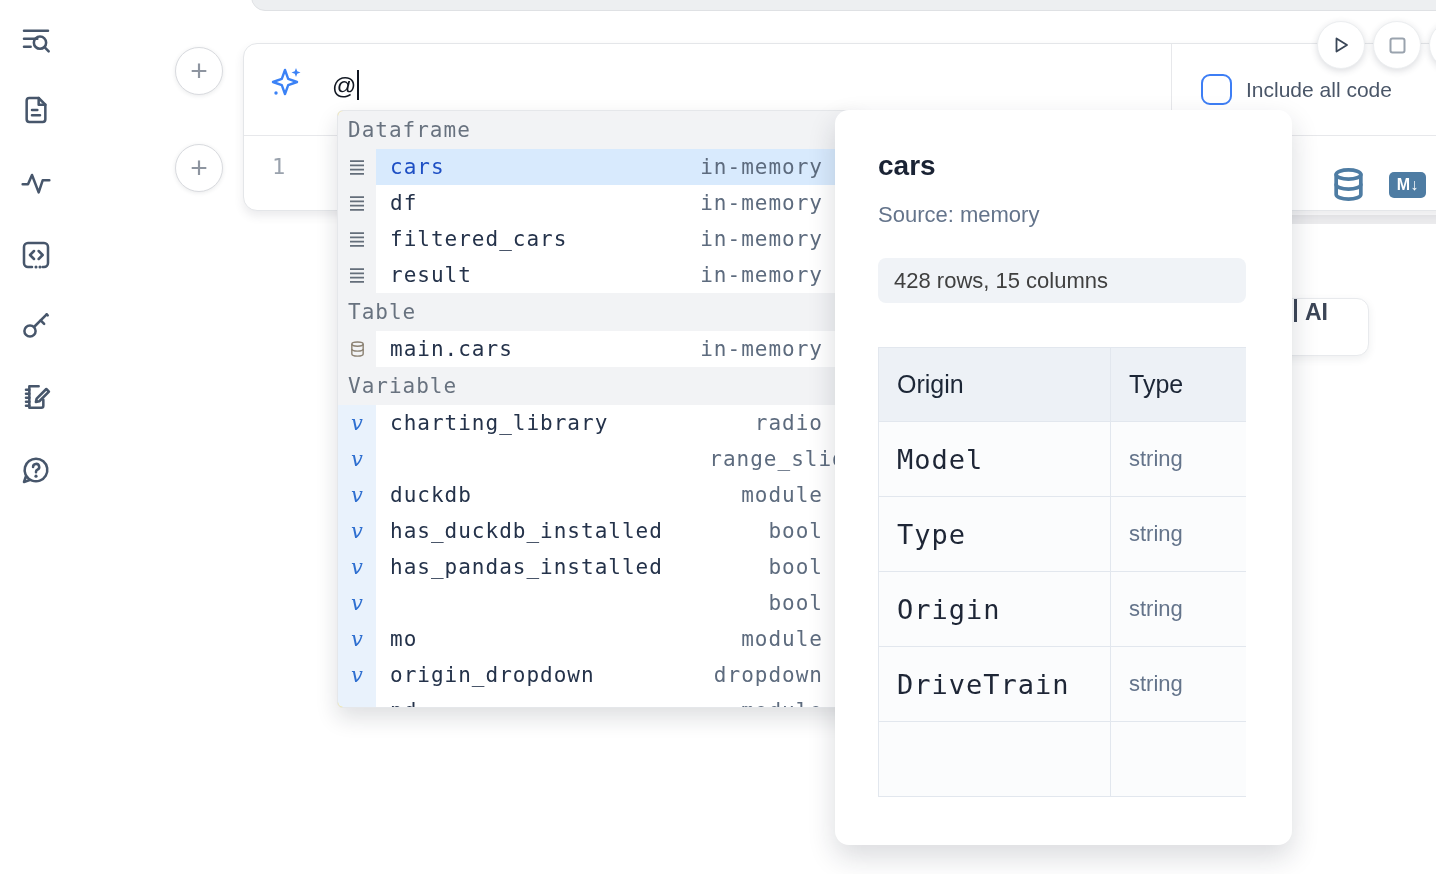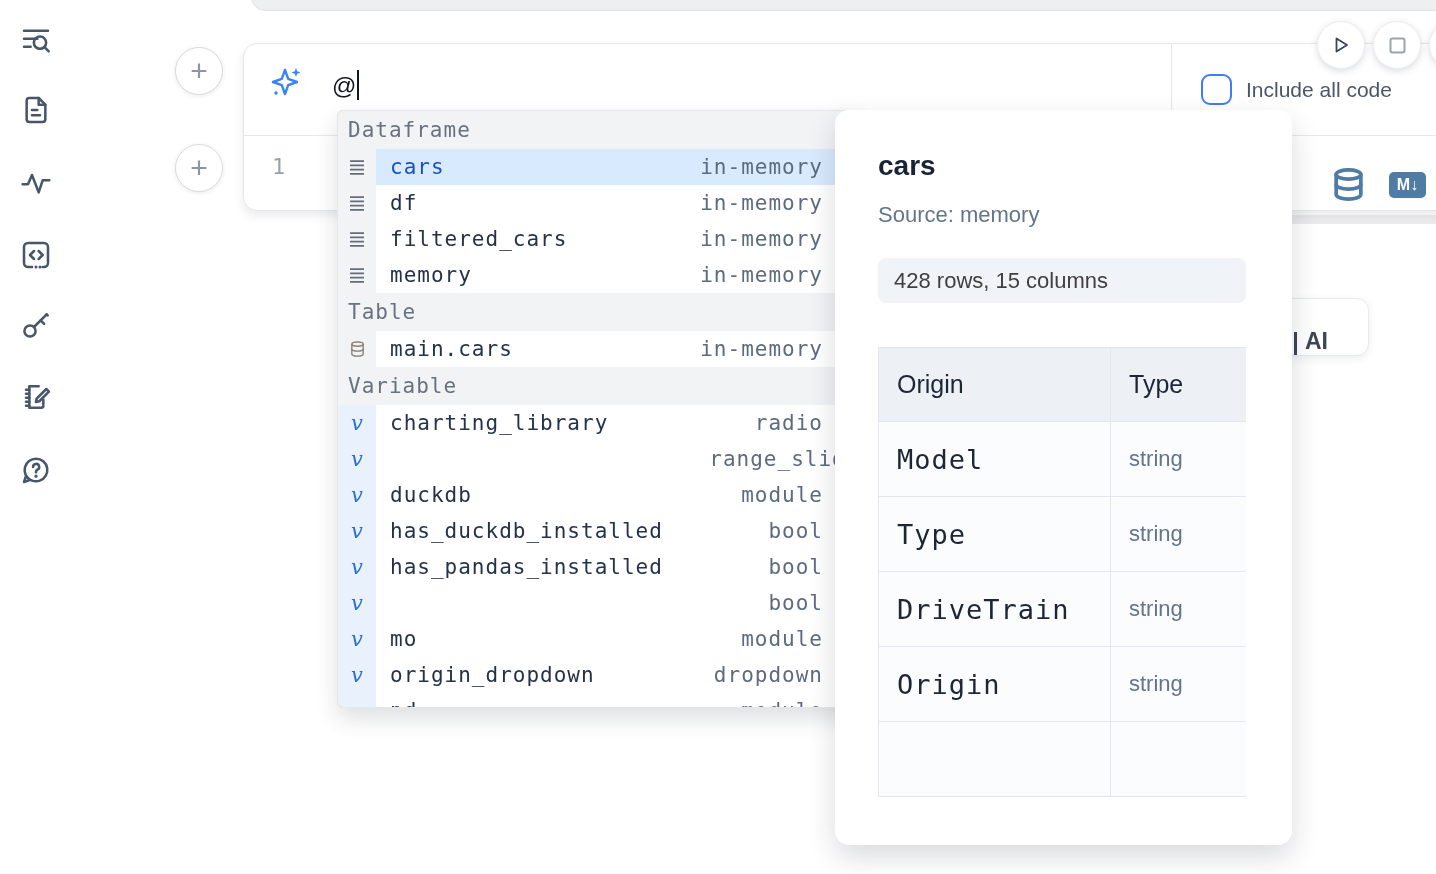--- a/index.html
+++ b/index.html
@@ -39,21 +39,21 @@
               display:flex;align-items:center;justify-content:center;cursor:pointer;}
   
   .plus-btn{position:absolute;left:175px;width:46px;height:46px;border-radius:50%;background:#fff;
             border:1.5px solid #d9dbdf;box-shadow:0 1px 4px rgba(40,45,60,.10);color:#8e95a0;
             font-size:30px;font-weight:300;display:flex;align-items:center;justify-content:center;
             line-height:1;cursor:pointer;z-index:5;}
 
   
   .ai-frag{position:absolute;left:1240px;top:298px;width:127px;height:56px;background:#fff;
            border:1px solid #e8eaed;border-radius:12px;box-shadow:0 3px 8px rgba(40,45,60,.08);
-           z-index:5;display:flex;align-items:flex-end;cursor:pointer;}
+           z-index:5;display:flex;align-items:flex-start;cursor:pointer;}
   .ai-frag .frag-bar{width:3px;height:23px;background:#3c4657;margin-left:53px;}
   .ai-frag .frag-label{margin-left:8px;font-size:23px;font-weight:bold;color:#3c4657;}
 
   
   .dropdown{position:absolute;left:337px;top:110px;width:523px;height:596px;background:#fde047;
             border:1px solid #e5e7ea;border-radius:6px;box-shadow:0 10px 22px rgba(20,25,40,.14);
             overflow:hidden;z-index:50;font-size:21px;letter-spacing:1px;}
   .dd-header{height:38px;display:flex;align-items:center;padding-left:10px;background:#f2f3f5;color:#68727f;}
   .dd-row{height:36px;display:flex;align-items:center;cursor:pointer;
           background:linear-gradient(to right,#f2f3f5 38px,#ffffff 38px);}
@@ -221,21 +221,21 @@
       </span>
       <span class="dd-name">filtered_cars</span>
       <span class="dd-type">in-memory</span>
     </div>
     <div class="dd-row">
       <span class="dd-gutter">
         <svg width="18" height="18" viewBox="0 0 18 18" stroke="#646e7a" stroke-width="1.7">
             <path d="M2 3.2h14M2 7.4h14M2 11.6h14M2 15.8h14"></path>
           </svg>
       </span>
-      <span class="dd-name">memory</span>
+      <span class="dd-name">result</span>
       <span class="dd-type">in-memory</span>
     </div>
 
     <div class="dd-header">
       <span>Table</span>
     </div>
 
     <div class="dd-row">
       <span class="dd-gutter">
         <svg width="17" height="18" viewBox="0 0 24 24" fill="none" stroke="#8b8172" stroke-width="2">
@@ -314,28 +314,28 @@
         </tr>
         <tr>
           <td class="pv-col">Model</td>
           <td class="pv-type">string</td>
         </tr>
         <tr>
           <td class="pv-col">Type</td>
           <td class="pv-type">string</td>
         </tr>
         <tr>
+          <td class="pv-col">Origin</td>
+          <td class="pv-type">string</td>
+        </tr>
+        <tr>
           <td class="pv-col">DriveTrain</td>
           <td class="pv-type">string</td>
         </tr>
         <tr>
-          <td class="pv-col">Origin</td>
-          <td class="pv-type">string</td>
-        </tr>
-        <tr>
           <td class="pv-col"></td>
           <td class="pv-type"></td>
         </tr>
       </tbody>
         </table>
     </div>
   </div>
 
 </div>
 

